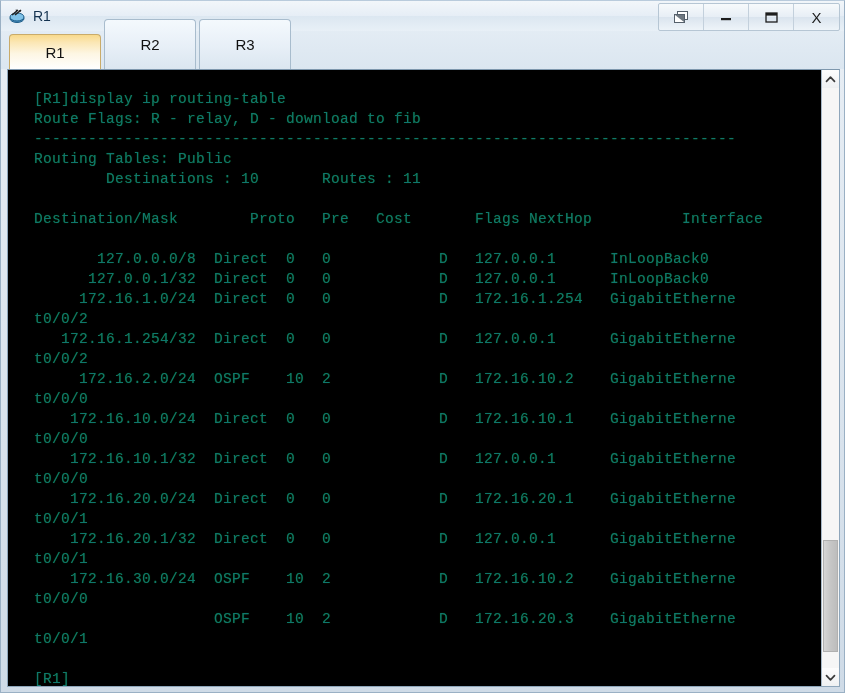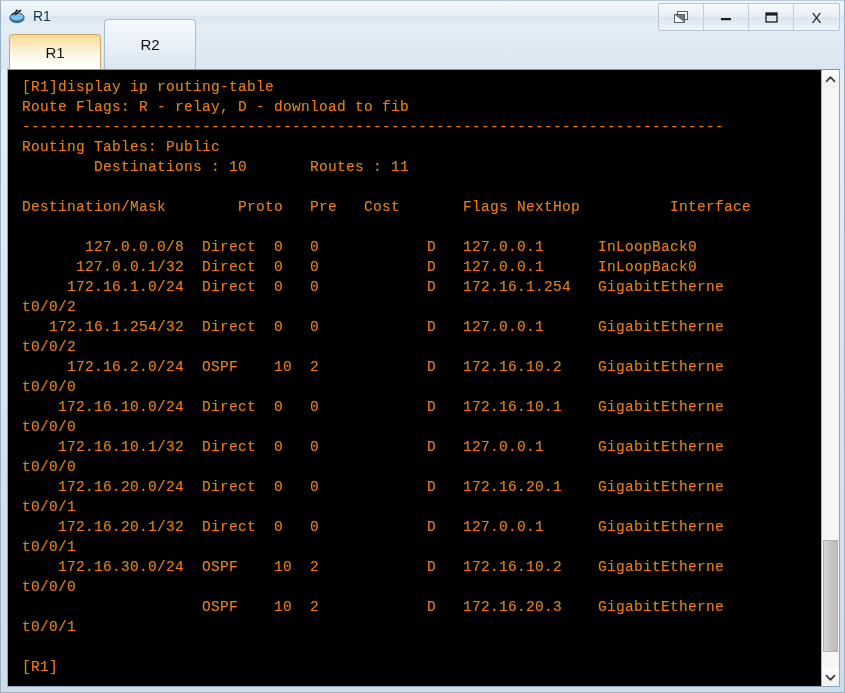--- a/index.html
+++ b/index.html
@@ -134,23 +134,23 @@
     background: #000000;
     position: relative;
     overflow: hidden;
     padding: 3px 0 0 10px;
     box-sizing: border-box;
   }
   #term-text {
     font-family: "Liberation Mono", "DejaVu Sans Mono", monospace;
     font-size: 14.5px;
     line-height: 20px;
-    color: #f97316;
+    color: #0f766e;
     white-space: pre;
-    margin: 4px;
+    margin: 16px;
     letter-spacing: 0.3px;
     text-shadow: 0 0 1px rgba(30,255,30,0.35);
   }
 
   
   #scrollbar {
     flex: 0 0 18px;
     width: 18px;
     background: #f0f0f0;
     border-left: 1px solid #a7b8c7;
@@ -231,20 +231,23 @@
       </div>
     </div>
   </div>
 
   <div id="tabstrip">
     <div class="tab active">
       <span>R1</span>
     </div>
     <div class="tab">
       <span>R2</span>
+    </div>
+    <div class="tab">
+      <span>R3</span>
     </div>
   </div>
 
   <div id="terminal-frame">
     <div id="terminal">
       <pre id="term-text">[R1]display ip routing-table
 Route Flags: R - relay, D - download to fib
 ------------------------------------------------------------------------------
 Routing Tables: Public
         Destinations : 10       Routes : 11

